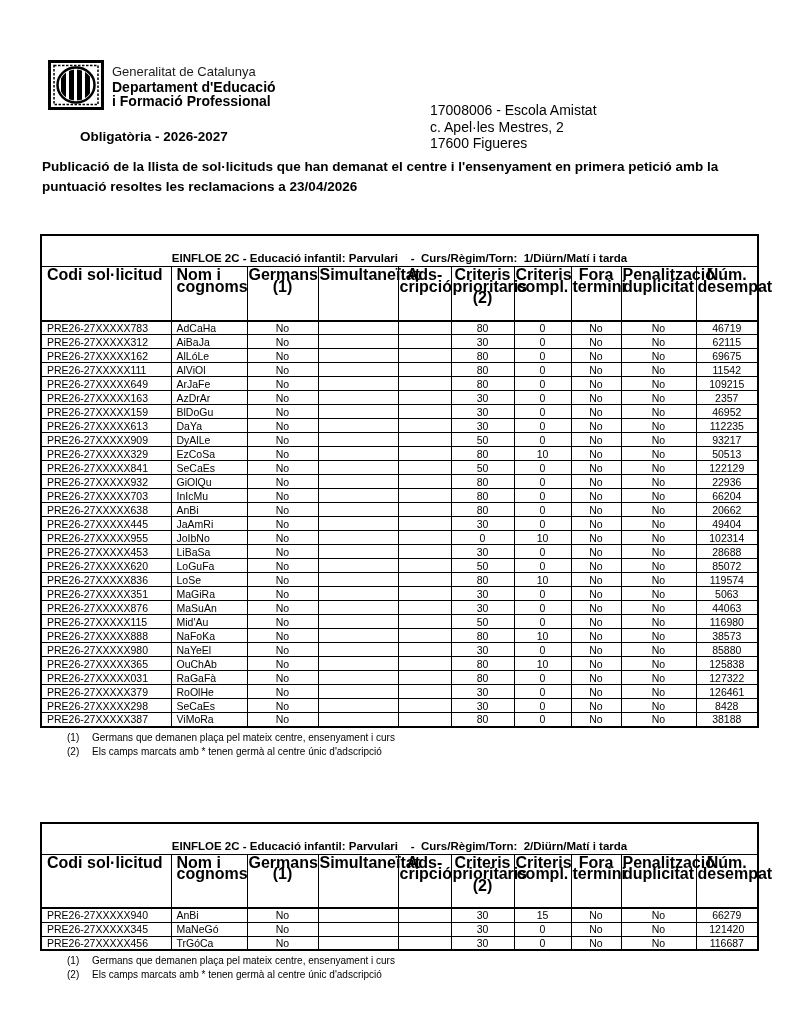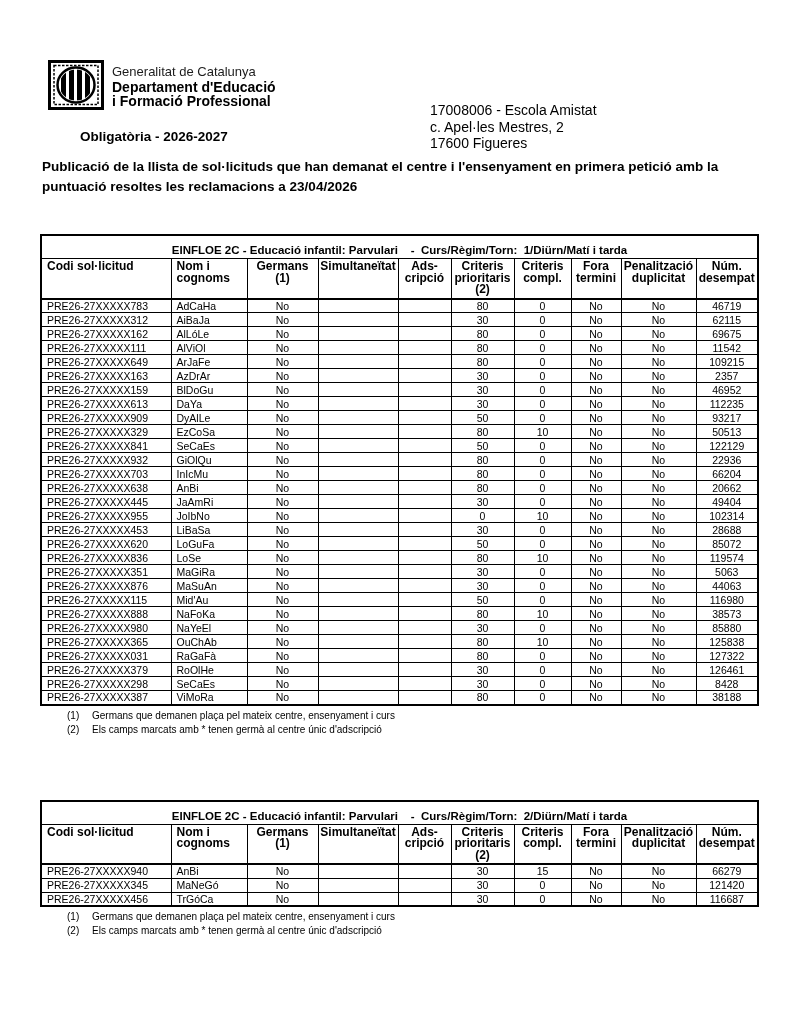--- a/index.html
+++ b/index.html
@@ -29,25 +29,25 @@
   .tables-root { position: absolute; top: 234px; left: 40px; width: 718px; }
   .table-section + .table-section { margin-top: 63px; }
   table { border-collapse: collapse; table-layout: fixed; width: 717px; border: 2px solid #000; }
   col.c1 { width: 130px; } col.c2 { width: 76px; }  col.c3 { width: 71px; }
   col.c4 { width: 80px; }  col.c5 { width: 53px; }  col.c6 { width: 63px; }
   col.c7 { width: 57px; }  col.c8 { width: 50px; }  col.c9 { width: 75px; }
   col.c10 { width: 62px; }
   td, th { border: 1px solid #000; }
   .title-cell {
     font-weight: bold; font-size: 11.5px; text-align: center;
-    white-space: pre; padding: 8px 0 2px 0; border-bottom: 1px solid #000;
+    white-space: pre; padding: 16px 0 2px 0; border-bottom: 1px solid #000;
   }
   thead th {
-    font-size: 12px; font-weight: bold; text-align: center; vertical-align: top;
-    padding: 2px 1px 2px 1px; line-height: 11.5px; white-space: pre-line;
+    font-size: 16px; font-weight: bold; text-align: center; vertical-align: top;
+    padding: 2px 1px 16px 1px; line-height: 11.5px; white-space: pre-line;
     border-bottom: 2px solid #000; height: 40px;
   }
   thead th.al { text-align: left; padding-left: 5px; }
   tbody td {
     font-size: 10.5px; text-align: center; height: 14px;
     line-height: 12px; padding: 0 2px; white-space: nowrap; overflow: hidden;
   }
   tbody td.al { text-align: left; padding-left: 5px; }
 
   

